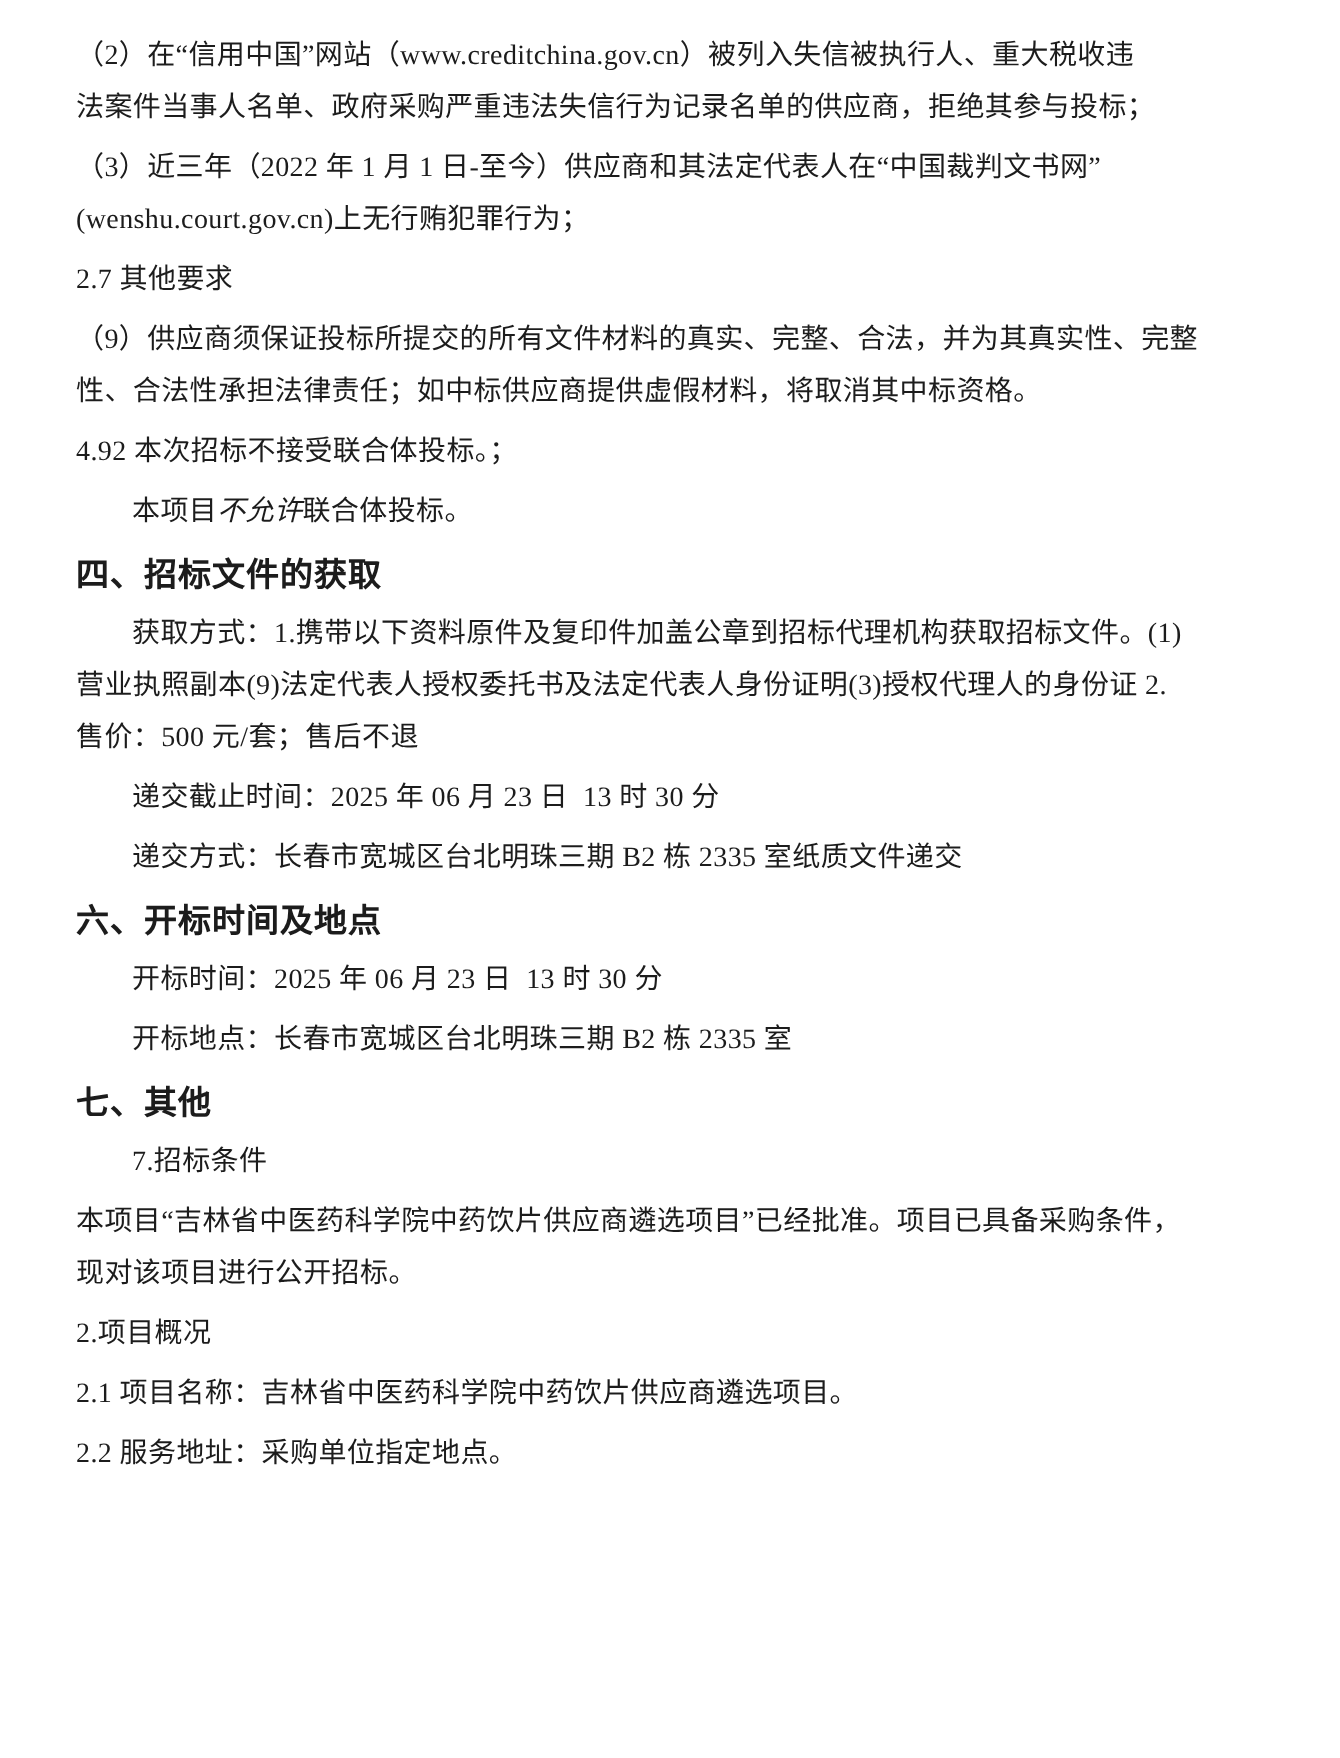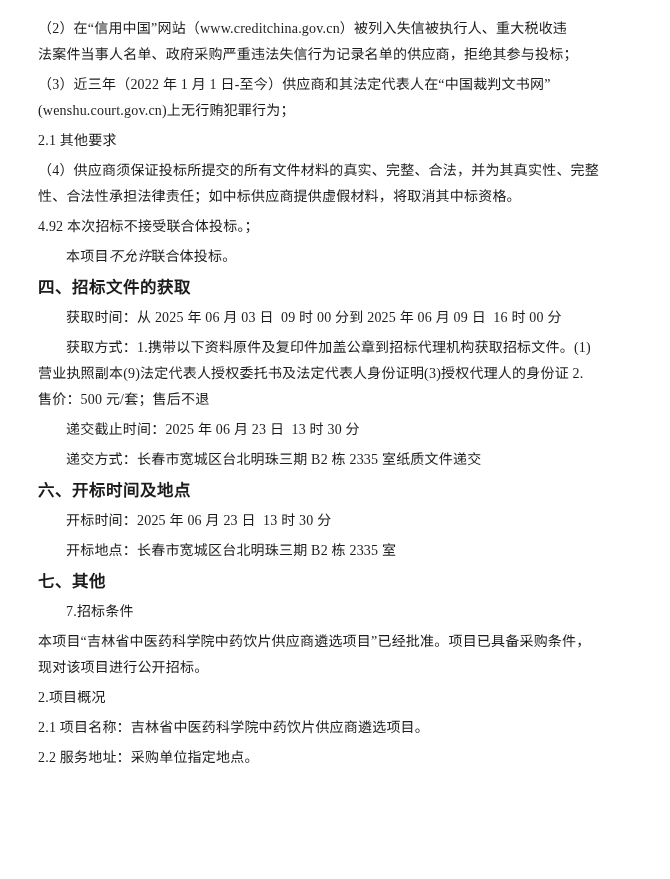--- a/index.html
+++ b/index.html
@@ -51,33 +51,32 @@
 <body>
 
 <div class="page">
 
   <p class="para">（2）在“信用中国”网站（www.creditchina.gov.cn）被列入失信被执行人、重大税收违
 法案件当事人名单、政府采购严重违法失信行为记录名单的供应商，拒绝其参与投标；</p>
 
   <p class="para">（3）近三年（2022 年 1 月 1 日-至今）供应商和其法定代表人在“中国裁判文书网”
 (wenshu.court.gov.cn)上无行贿犯罪行为；</p>
 
-  <p class="para">2.1 其他要求</p>
+  <p class="para">2.7 其他要求</p>
 
 
-  <p class="para">（4）供应商须保证投标所提交的所有文件材料的真实、完整、合法，并为其真实性、完整
+  <p class="para">（9）供应商须保证投标所提交的所有文件材料的真实、完整、合法，并为其真实性、完整
 性、合法性承担法律责任；如中标供应商提供虚假材料，将取消其中标资格。</p>
 
   <p class="para">4.92 本次招标不接受联合体投标。；</p>
 
   <p class="para sub-note"><span>本项目</span><span class="em-italic">不允许</span><span>联合体投标。</span></p>
 
   <h3 class="heading">四、招标文件的获取</h3>
 
-  <p class="para indent">获取时间：从 2025 年 06 月 03 日  09 时 00 分到 2025 年 06 月 09 日  16 时 00 分</p>
 
   <p class="para indent">获取方式：1.携带以下资料原件及复印件加盖公章到招标代理机构获取招标文件。(1)
 营业执照副本(9)法定代表人授权委托书及法定代表人身份证明(3)授权代理人的身份证 2.
 售价：500 元/套；售后不退</p>
 
 
   <p class="para indent">递交截止时间：2025 年 06 月 23 日  13 时 30 分</p>
 
   <p class="para indent">递交方式：长春市宽城区台北明珠三期 B2 栋 2335 室纸质文件递交</p>
 

